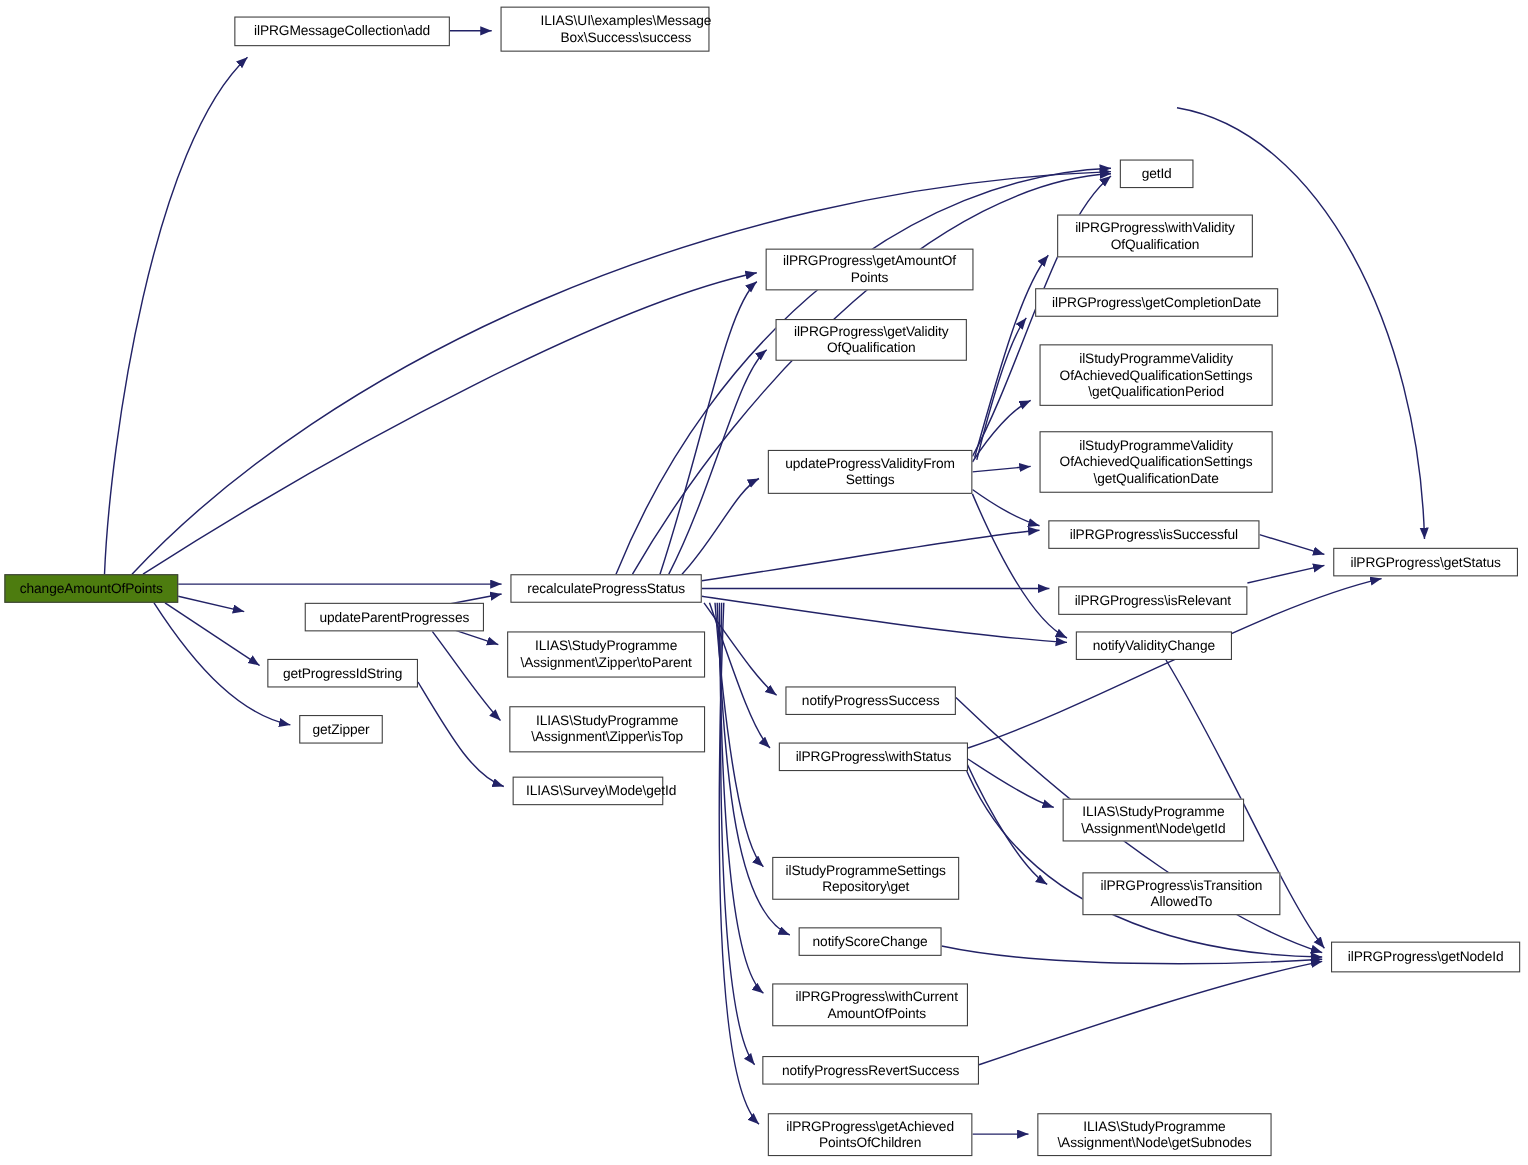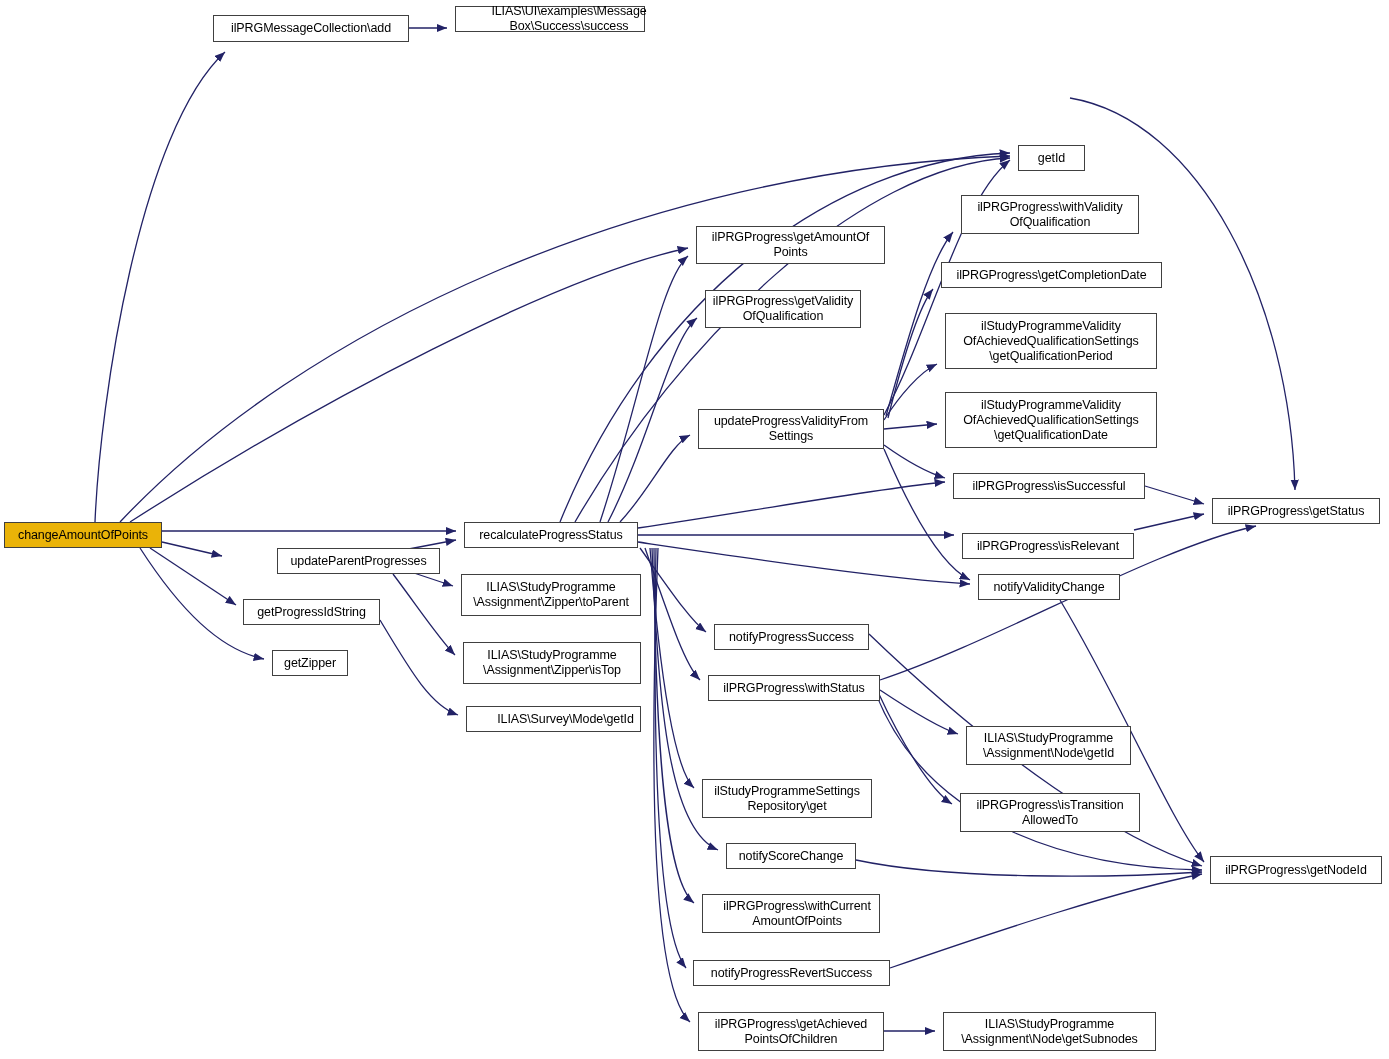--- a/index.html
+++ b/index.html
@@ -32,21 +32,21 @@
     align-items: center;
     justify-content: center;
     text-align: center;
     font-size: 12.5px;
     line-height: 15px;
     letter-spacing: -0.1px;
     white-space: pre-line;
     z-index: 5;
   }
   .node.highlight {
-    background: #eab308;
+    background: #4d7c0f;
   }
 </style>
 </head>
 <body>
 
 <div id="canvas">
   <svg id="edge-layer" viewBox="0 0 1389 1059" xmlns="http://www.w3.org/2000/svg">
     <defs>
       <marker id="arrow" markerWidth="9" markerHeight="9" refX="8" refY="3.2" orient="auto" markerUnits="strokeWidth">
         <path d="M0,0 L8,3.2 L0,6.4 z" fill="#222266"></path>
@@ -97,34 +97,34 @@
         <path d="M 876,694 C 930,830 1080,868 1202,870" fill="none" stroke="#222266" stroke-width="1.3" marker-end="url(#arrow)"></path>
         <path d="M 856,860 C 950,880 1110,878 1202,872" fill="none" stroke="#222266" stroke-width="1.3" marker-end="url(#arrow)"></path>
         <path d="M 890,968 C 1000,930 1120,890 1202,874" fill="none" stroke="#222266" stroke-width="1.3" marker-end="url(#arrow)"></path>
         <path d="M 884,1031 L 935,1031" fill="none" stroke="#222266" stroke-width="1.3" marker-end="url(#arrow)"></path>
         <path d="M 1070,98 C 1200,120 1290,300 1295,490" fill="none" stroke="#222266" stroke-width="1.3" marker-end="url(#arrow)"></path>
       </g>
   </svg>
   <div id="nodes">
       <div class="node highlight" style="left: 4px; top: 522px; width: 158px; height: 26px;">changeAmountOfPoints</div>
       <div class="node" style="left: 213px; top: 15px; width: 196px; height: 27px;">ilPRGMessageCollection\add</div>
-      <div class="node" style="left: 455px; top: 6px; width: 190px; height: 26px; padding-left: 38px;">ILIAS\UI\examples\Message
+      <div class="node" style="left: 455px; top: 6px; width: 190px; height: 41px; padding-left: 38px;">ILIAS\UI\examples\Message
 Box\Success\success</div>
       <div class="node" style="left: 230px; top: 548px; width: 163px; height: 26px; margin-left: 47px;">updateParentProgresses</div>
       <div class="node" style="left: 243px; top: 599px; width: 137px; height: 26px;">getProgressIdString</div>
       <div class="node" style="left: 272px; top: 650px; width: 76px; height: 26px;">getZipper</div>
       <div class="node" style="left: 464px; top: 522px; width: 174px; height: 26px;">recalculateProgressStatus</div>
       <div class="node" style="left: 461px; top: 574px; width: 180px; height: 42px;">ILIAS\StudyProgramme
 \Assignment\Zipper\toParent</div>
       <div class="node" style="left: 463px; top: 642px; width: 178px; height: 42px;">ILIAS\StudyProgramme
 \Assignment\Zipper\isTop</div>
-      <div class="node" style="left: 466px; top: 706px; width: 175px; height: 26px; padding-left: 24px;">ILIAS\Survey\Mode\getId</div>
+      <div class="node" style="left: 466px; top: 706px; width: 137px; height: 26px; padding-left: 24px;">ILIAS\Survey\Mode\getId</div>
       <div class="node" style="left: 696px; top: 226px; width: 189px; height: 38px;">ilPRGProgress\getAmountOf
 Points</div>
-      <div class="node" style="left: 705px; top: 290px; width: 156px; height: 38px;">ilPRGProgress\getValidity
+      <div class="node" style="left: 705px; top: 290px; width: 174px; height: 38px;">ilPRGProgress\getValidity
 OfQualification</div>
       <div class="node" style="left: 698px; top: 409px; width: 186px; height: 40px;">updateProgressValidityFrom
 Settings</div>
       <div class="node" style="left: 1018px; top: 145px; width: 67px; height: 26px;">getId</div>
       <div class="node" style="left: 961px; top: 195px; width: 178px; height: 39px;">ilPRGProgress\withValidity
 OfQualification</div>
       <div class="node" style="left: 941px; top: 262px; width: 221px; height: 26px;">ilPRGProgress\getCompletionDate</div>
       <div class="node" style="left: 945px; top: 313px; width: 212px; height: 56px;">ilStudyProgrammeValidity
 OfAchievedQualificationSettings
 \getQualificationPeriod</div>
@@ -133,21 +133,21 @@
 \getQualificationDate</div>
       <div class="node" style="left: 953px; top: 473px; width: 192px; height: 26px; text-align: right;">ilPRGProgress\isSuccessful</div>
       <div class="node" style="left: 962px; top: 523px; width: 172px; height: 26px; margin-top: 10px;">ilPRGProgress\isRelevant</div>
       <div class="node" style="left: 978px; top: 574px; width: 142px; height: 26px;">notifyValidityChange</div>
       <div class="node" style="left: 1212px; top: 498px; width: 168px; height: 26px;">ilPRGProgress\getStatus</div>
       <div class="node" style="left: 1210px; top: 856px; width: 172px; height: 28px;">ilPRGProgress\getNodeId</div>
       <div class="node" style="left: 714px; top: 624px; width: 155px; height: 26px;">notifyProgressSuccess</div>
       <div class="node" style="left: 708px; top: 675px; width: 172px; height: 26px;">ilPRGProgress\withStatus</div>
       <div class="node" style="left: 966px; top: 726px; width: 165px; height: 39px;">ILIAS\StudyProgramme
 \Assignment\Node\getId</div>
-      <div class="node" style="left: 960px; top: 793px; width: 180px; height: 39px;">ilPRGProgress\isTransition
+      <div class="node" style="left: 984px; top: 793px; width: 180px; height: 39px;">ilPRGProgress\isTransition
 AllowedTo</div>
       <div class="node" style="left: 702px; top: 779px; width: 170px; height: 39px;">ilStudyProgrammeSettings
 Repository\get</div>
       <div class="node" style="left: 726px; top: 843px; width: 130px; height: 26px;">notifyScoreChange</div>
       <div class="node" style="left: 702px; top: 894px; width: 178px; height: 39px; padding-left: 12px;">ilPRGProgress\withCurrent
 AmountOfPoints</div>
       <div class="node" style="left: 693px; top: 960px; width: 197px; height: 26px;">notifyProgressRevertSuccess</div>
       <div class="node" style="left: 698px; top: 1012px; width: 186px; height: 39px;">ilPRGProgress\getAchieved
 PointsOfChildren</div>
       <div class="node" style="left: 943px; top: 1012px; width: 213px; height: 39px;">ILIAS\StudyProgramme

